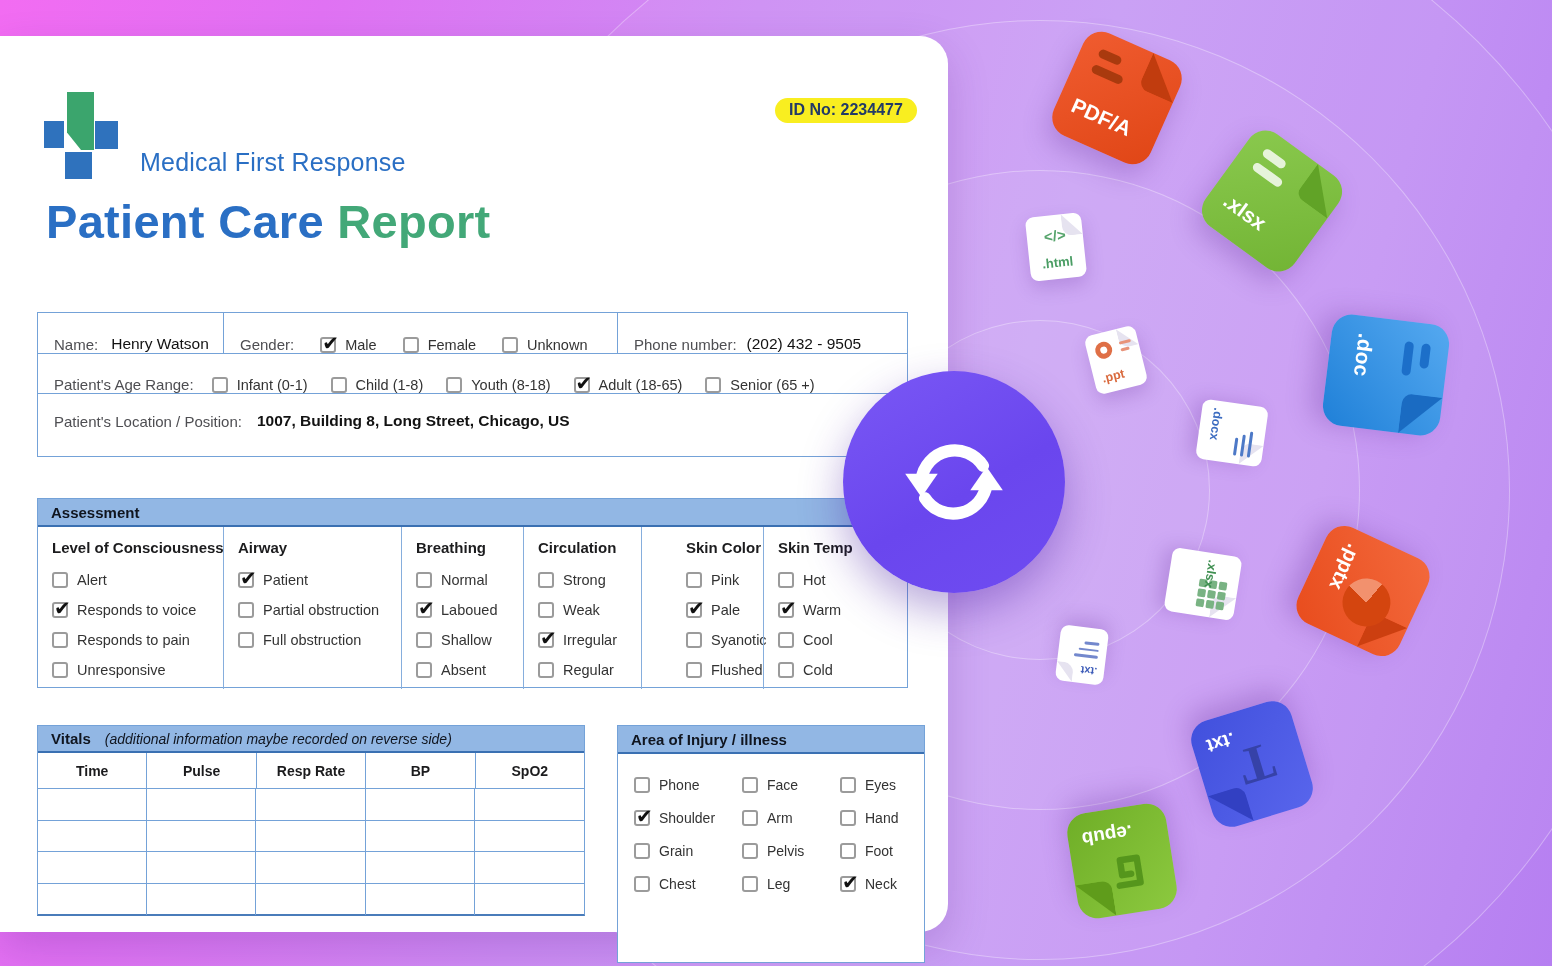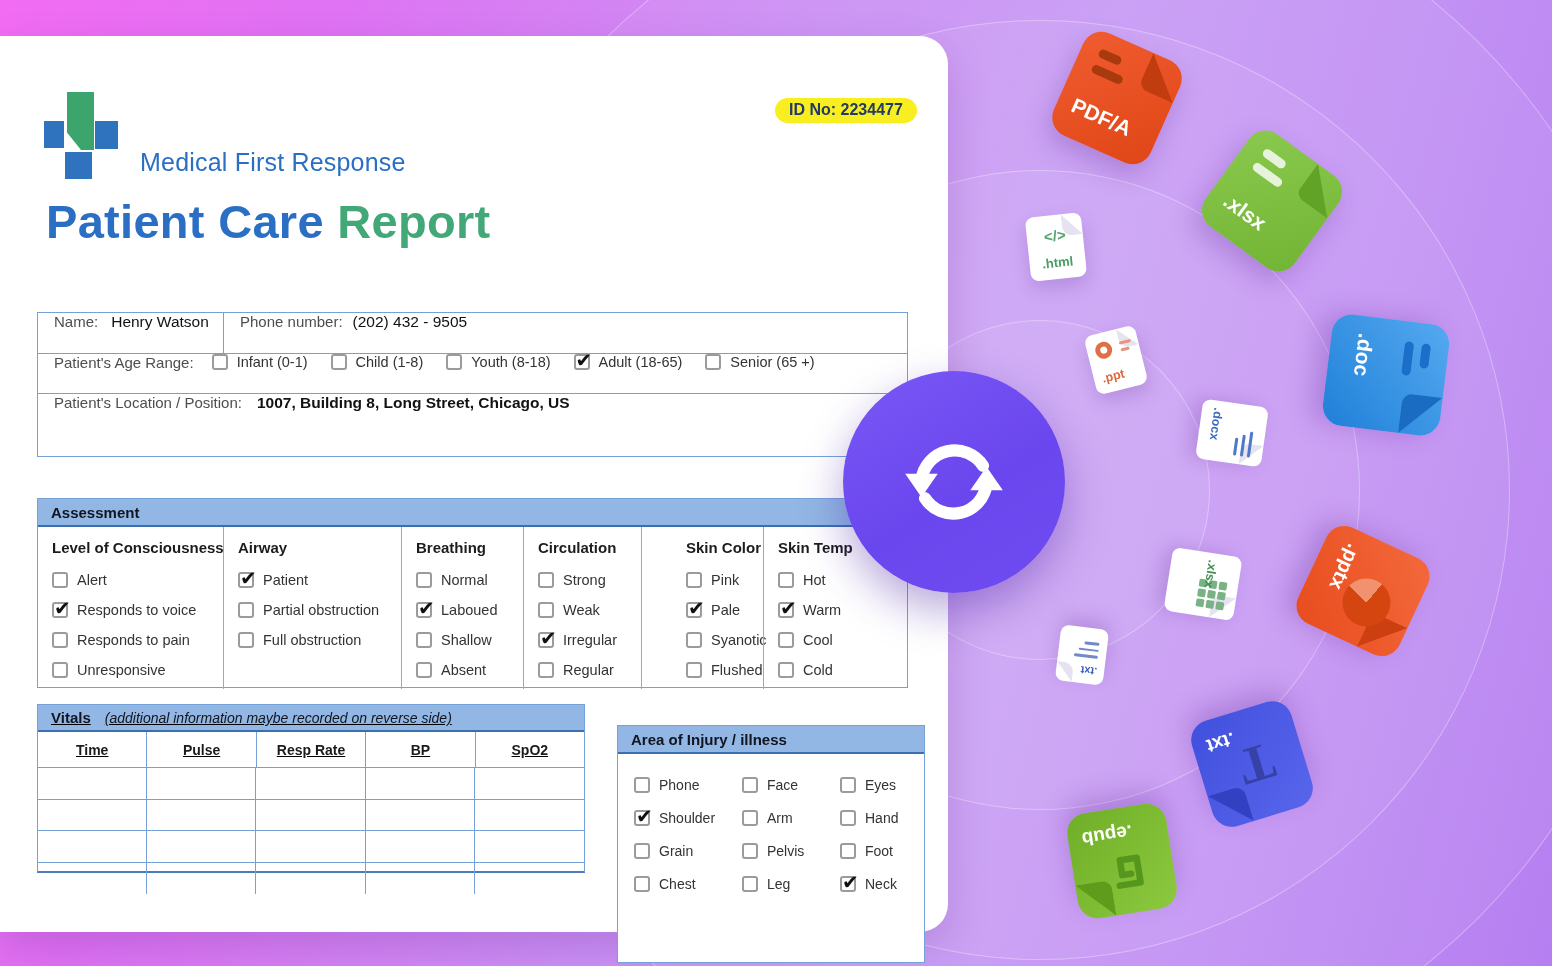--- a/index.html
+++ b/index.html
@@ -54,21 +54,21 @@
   .cb[data-checked="true"]::after { content:"\2714"; position:absolute; left:0px; top:-8px;
         font-size:20px; font-weight:700; color:#111; }
   .lb { font-size:14.5px; color:#333; white-space:nowrap; }
 
   
   .section1 { left:37px; top:276px; width:871px; height:145px; }
   .s1-row { display:flex; align-items:center; border-top:1px solid #74a2d8; }
   .s1-row.r1 { height:40px; border-top:none; }
   .s1-row.r2 { height:40px; }
   .s1-row.r3 { height:37px; }
-  .s1-cell { display:flex; align-items:flex-start; height:100%; padding-left:16px; }
+  .s1-cell { display:flex; align-items:flex-end; height:100%; padding-left:16px; }
   .s1-cell + .s1-cell { border-left:1px solid #74a2d8; }
   .c-name  { width:185px; }
   .c-gender{ width:394px; gap:26px; }
   .c-phone { flex:1; gap:10px; }
   .flabel { font-size:15px; color:#4e4e52; white-space:nowrap; }
   .fvalue { font-size:15.5px; color:#121212; font-weight:500; white-space:nowrap; }
   .c-name .fvalue { margin-left:13px; }
   .s1-row.r2 .opts { display:inline-flex; gap:23px; margin-left:18px; }
   .s1-row.r3 .fvalue { margin-left:15px; font-weight:700; }
 
@@ -76,21 +76,21 @@
   .assessment { left:37px; top:462px; width:871px; height:190px; }
   .as-body { display:flex; height:162px; }
   .as-col { padding:12px 10px 0 14px; }
   .as-col + .as-col { border-left:1.5px solid #86aedd; }
   .as-col.w0 { width:185px; } .as-col.w1 { width:178px; } .as-col.w2 { width:122px; }
   .as-col.w3 { width:118px; } .as-col.w4 { width:122px;padding-left:44px; } .as-col.w5 { flex:1; }
   .as-title { font-size:15px; font-weight:700; color:#1c1c1e; margin-bottom:9px; white-space:nowrap; }
   .as-col .opt { display:flex; height:30px; }
 
   
-  .vitals { left:37px; top:668px; width:548px; height:169px; border-bottom:2px solid #4a7cba;text-decoration:underline; }
+  .vitals { left:37px; top:689px; width:548px; height:191px; border-bottom:2px solid #4a7cba; }
   .vt-header { height:27px; padding-top:4px; }
   .vt-cols { display:flex; height:36px; border-bottom:1px solid #74a2d8; }
   .vt-col { flex:1; display:flex; align-items:center; justify-content:center;
             font-size:14px; font-weight:700; color:#1b1b1d; }
   .vt-col + .vt-col { border-left:1px solid #74a2d8; }
   .vt-grid { display:grid; grid-template-columns:repeat(5,1fr); grid-auto-rows:31.5px; }
   .vt-cell { border-right:1px solid #74a2d8; border-bottom:1px solid #74a2d8; }
   .vt-cell:nth-child(5n) { border-right:none; }
   .vt-cell:nth-last-child(-n+5) { border-bottom:none; }
 
@@ -223,20 +223,35 @@
     </div>
     <div class="brand-name">Medical First Response</div>
     <div class="main-title"><span>Patient Care </span><span class="accent">Report</span></div>
     <div class="id-badge">ID No: 2234477</div>
 
     <div class="tbl section1">
       <div class="s1-row r1">
         <div class="s1-cell c-name">
           <span class="flabel">Name:</span>
           <span class="fvalue">Henry Watson</span>
+        </div>
+        <div class="s1-cell c-gender">
+          <span class="flabel">Gender:</span>
+          <span class="opt">
+            <span class="cb" data-checked="true"></span>
+            <span class="lb">Male</span>
+            </span>
+          <span class="opt">
+            <span class="cb" data-checked="false"></span>
+            <span class="lb">Female</span>
+            </span>
+          <span class="opt">
+            <span class="cb" data-checked="false"></span>
+            <span class="lb">Unknown</span>
+            </span>
         </div>
         <div class="s1-cell c-phone">
           <span class="flabel">Phone number:</span>
           <span class="fvalue">(202) 432 - 9505</span>
         </div>
       </div>
       <div class="s1-row r2">
         <div class="s1-cell" style="width:100%;">
           <span class="flabel">Patient's Age Range:</span>
           <span class="opts">

